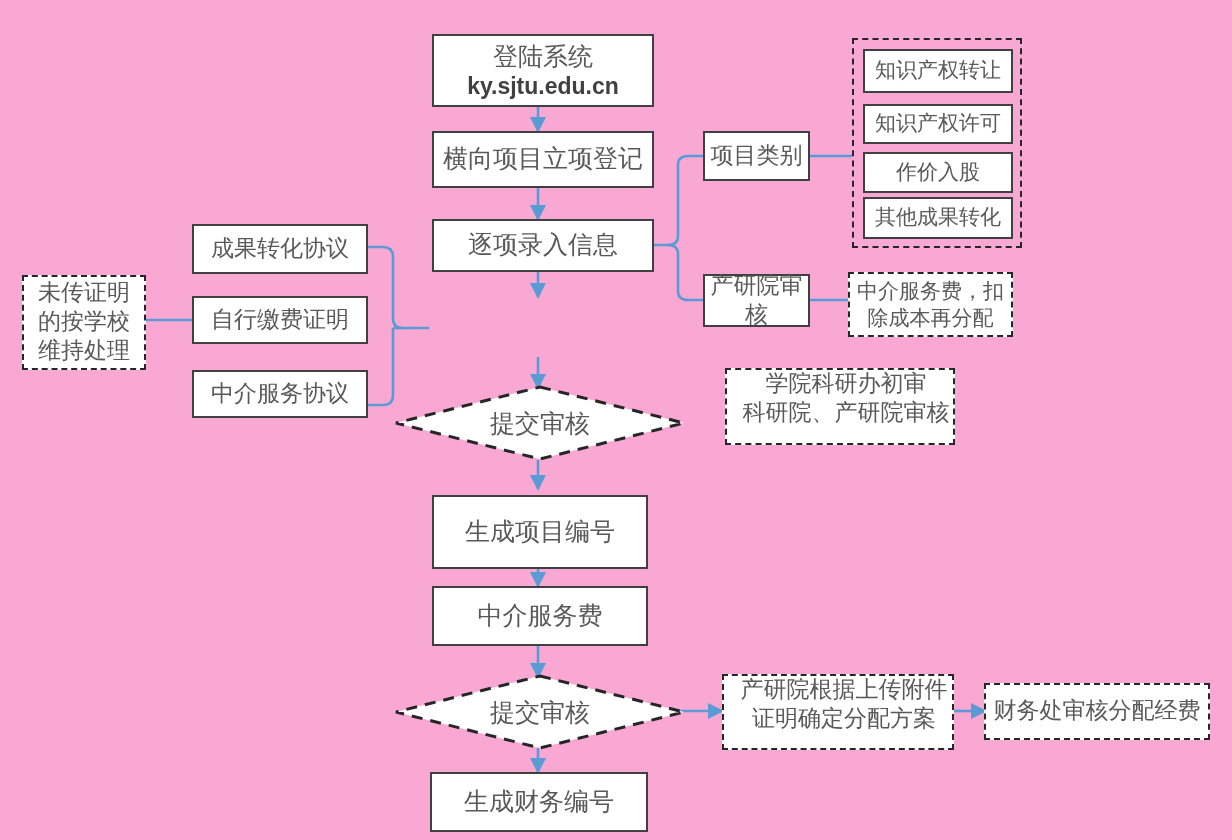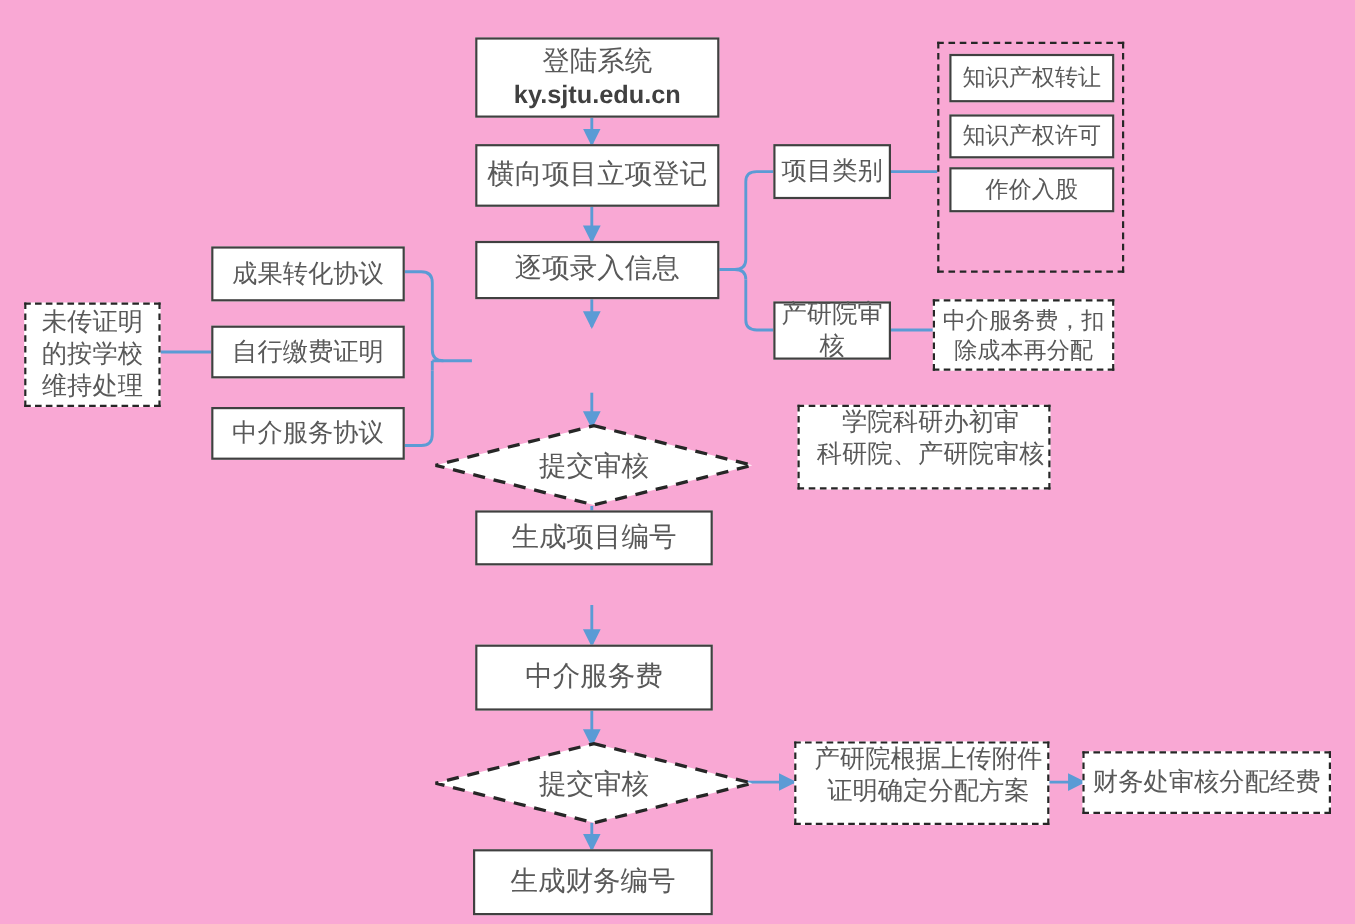--- a/index.html
+++ b/index.html
@@ -153,21 +153,21 @@
   <div class="node solid fs-main" style="left:432px; top:219px; width:222px; height:53px;">逐项录入信息</div>
 
 
   <div class="diamond-wrap" style="left:394px; top:385px; width:292px; height:76px;">
     <svg width="292" height="76" viewBox="0 0 292 76" xmlns="http://www.w3.org/2000/svg">
       <polygon points="146,2 290,38 146,74 2,38" fill="#ffffff" stroke="#262626" stroke-width="3" stroke-dasharray="11,8" stroke-linejoin="miter"></polygon>
     </svg>
     <div class="diamond-label">提交审核</div>
   </div>
 
-  <div class="node solid fs-main" style="left:432px; top:464px; width:216px; height:50px;">生成项目编号</div>
+  <div class="node solid fs-main" style="left:432px; top:495px; width:216px; height:74px;">生成项目编号</div>
 
   <div class="node solid fs-main" style="left:432px; top:586px; width:216px; height:60px;">中介服务费</div>
 
   <div class="diamond-wrap" style="left:394px; top:674px; width:292px; height:76px;">
     <svg width="292" height="76" viewBox="0 0 292 76" xmlns="http://www.w3.org/2000/svg">
       <polygon points="146,2 290,38 146,74 2,38" fill="#ffffff" stroke="#262626" stroke-width="3" stroke-dasharray="11,8" stroke-linejoin="miter"></polygon>
     </svg>
     <div class="diamond-label">提交审核</div>
   </div>
 
@@ -186,20 +186,21 @@
   <div class="node solid fs-mid" style="left:703px; top:131px; width:107px; height:50px;">项目类别</div>
 
   <div class="dashbox-plain" style="left:852px; top:38px; width:170px; height:210px;"></div>
 
   <div class="node solid fs-small" style="left:863px; top:49px; width:150px; height:44px;">知识产权转让</div>
 
   <div class="node solid fs-small" style="left:863px; top:104px; width:150px; height:40px;">知识产权许可</div>
 
   <div class="node solid fs-small" style="left:863px; top:152px; width:150px; height:41px;">作价入股</div>
 
+  <div class="node solid fs-small" style="left:863px; top:197px; width:150px; height:42px;">其他成果转化</div>
 
   <div class="node solid fs-mid" style="left:703px; top:274px; width:107px; height:53px;">产研院审核</div>
 
   <div class="node dashed stack fs-small" style="left:848px; top:272px; width:165px; height:65px;">中介服务费，扣
 除成本再分配</div>
 
   <div class="node dashed stack align-left fs-mid" style="left:725px; top:368px; width:230px; height:77px;">学院科研办初审
 科研院、产研院审核</div>
 
   <div class="node dashed stack align-left fs-mid" style="left:722px; top:674px; width:232px; height:76px;">产研院根据上传附件

